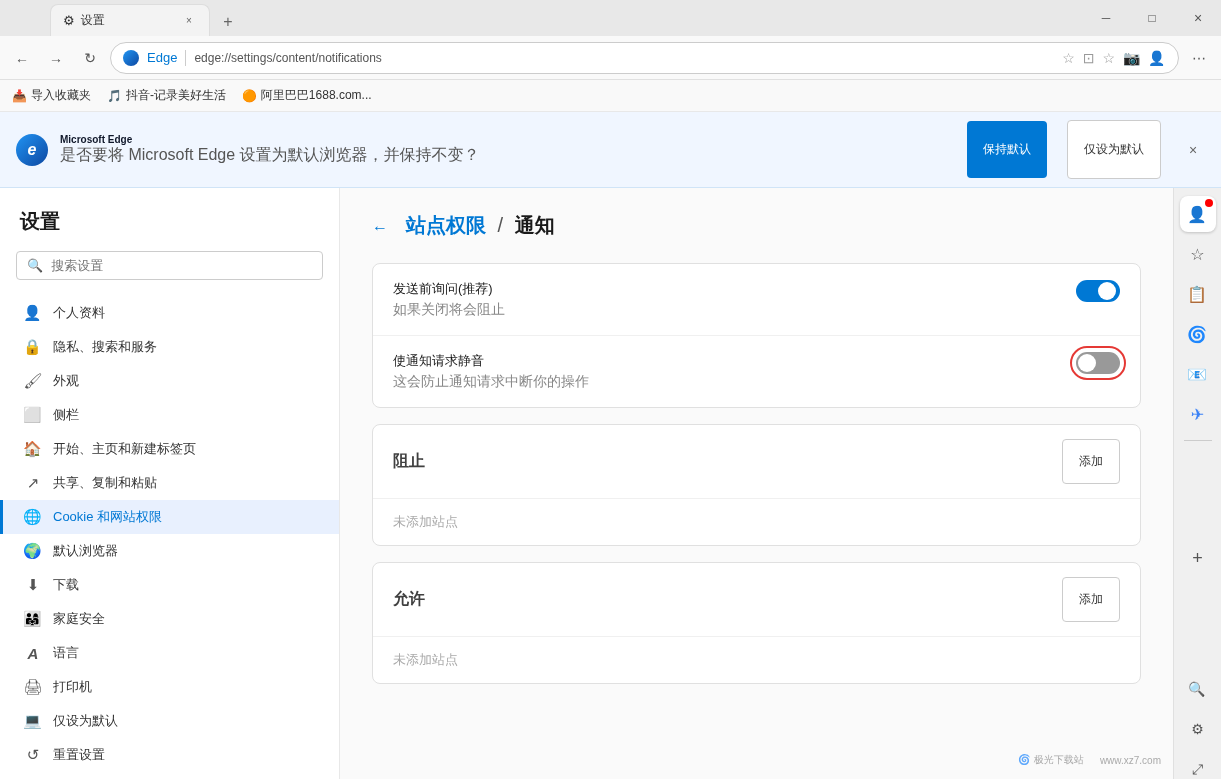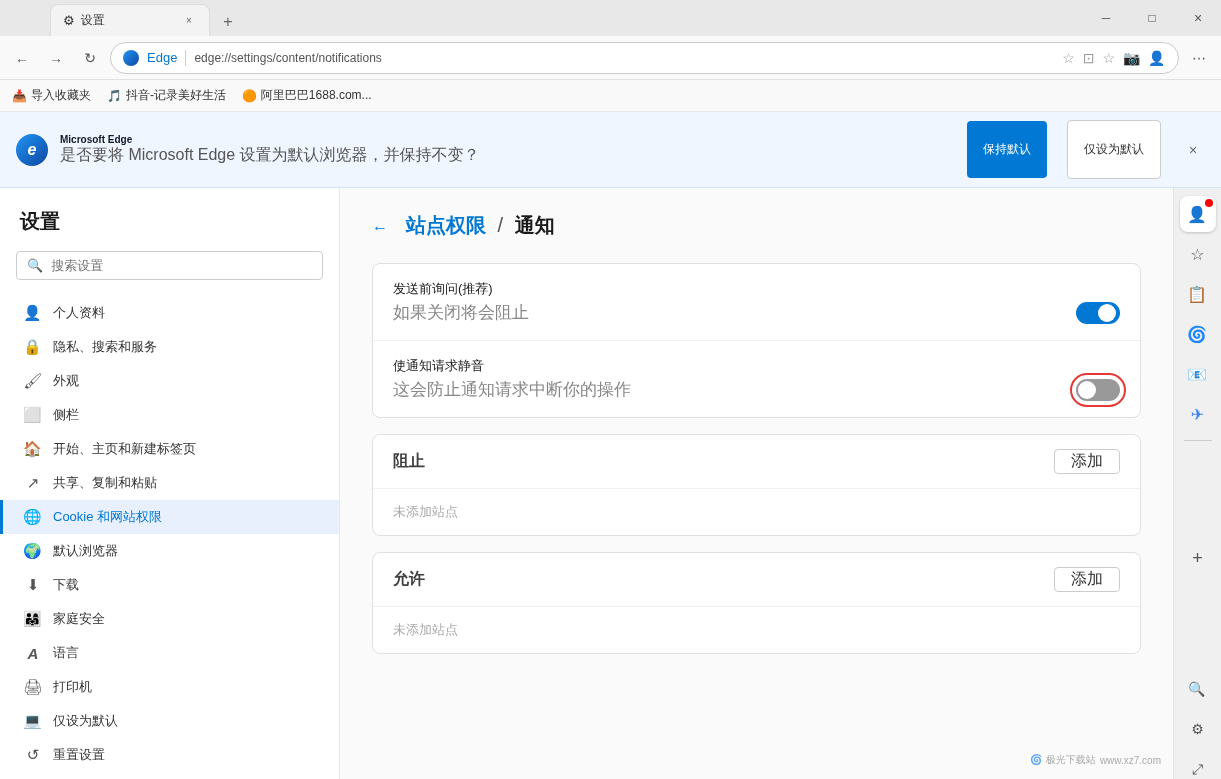--- a/index.html
+++ b/index.html
@@ -237,34 +237,34 @@
     
     .settings-card {
       background: #fff;
       border: 1px solid #e0e0e0;
       border-radius: 8px;
       margin-bottom: 16px;
       overflow: hidden;
     }
     .setting-row {
       display: flex;
-      align-items: flex-end;
+      align-items: flex-start;
       padding: 16px 20px;
       border-bottom: 1px solid #f0f0f0;
     }
     .setting-row:last-child { border-bottom: none; }
     .setting-info { flex: 1; }
     .setting-label {
       font-size: 13px;
       font-weight: 500;
       color: #1a1a1a;
       margin-bottom: 3px;
     }
     .setting-desc {
-      font-size: 17px;
+      font-size: 14px;
       color: #888;
     }
     .setting-control { display: flex; align-items: center; }
 
     
     .toggle {
       width: 44px; height: 22px;
       border-radius: 11px;
       position: relative;
       cursor: pointer;
@@ -294,25 +294,25 @@
       justify-content: space-between;
       padding: 14px 20px;
       border-bottom: 1px solid #f0f0f0;
     }
     .section-title {
       font-size: 16px;
       font-weight: 600;
       color: #404040;
     }
     .add-btn {
-      padding: 1px 16px;
+      padding: 13px 16px;
       background: white;
       border: 1px solid #ccc;
       border-radius: 4px;
-      font-size: 16px;
+      font-size: 12px;
       cursor: pointer;
       color: #333;
       margin-left: 46px;
     }
     .empty-text {
       padding: 14px 20px;
       font-size: 13px;
       color: #aaa;
     }
 
@@ -590,16 +590,16 @@
       <div class="right-icon">
         <span style="font-size:14px;">⚙</span>
       </div>
       <div class="right-icon">
         <span style="font-size:14px;">⤢</span>
       </div>
     </div>
   </div>
 </div>
 
-<div style="position:fixed;bottom:12px;right:60px;display:flex;align-items:center;gap:4px;opacity:0.7;">
+<div style="position:fixed;bottom:12px;right:60px;display:flex;align-items:center;gap:16px;opacity:0.7;">
   <span style="font-size:10px;color:#888;">🌀 极光下载站</span>
   <span style="font-size:10px;color:#888;">www.xz7.com</span>
 </div>
 
 </body></html>

